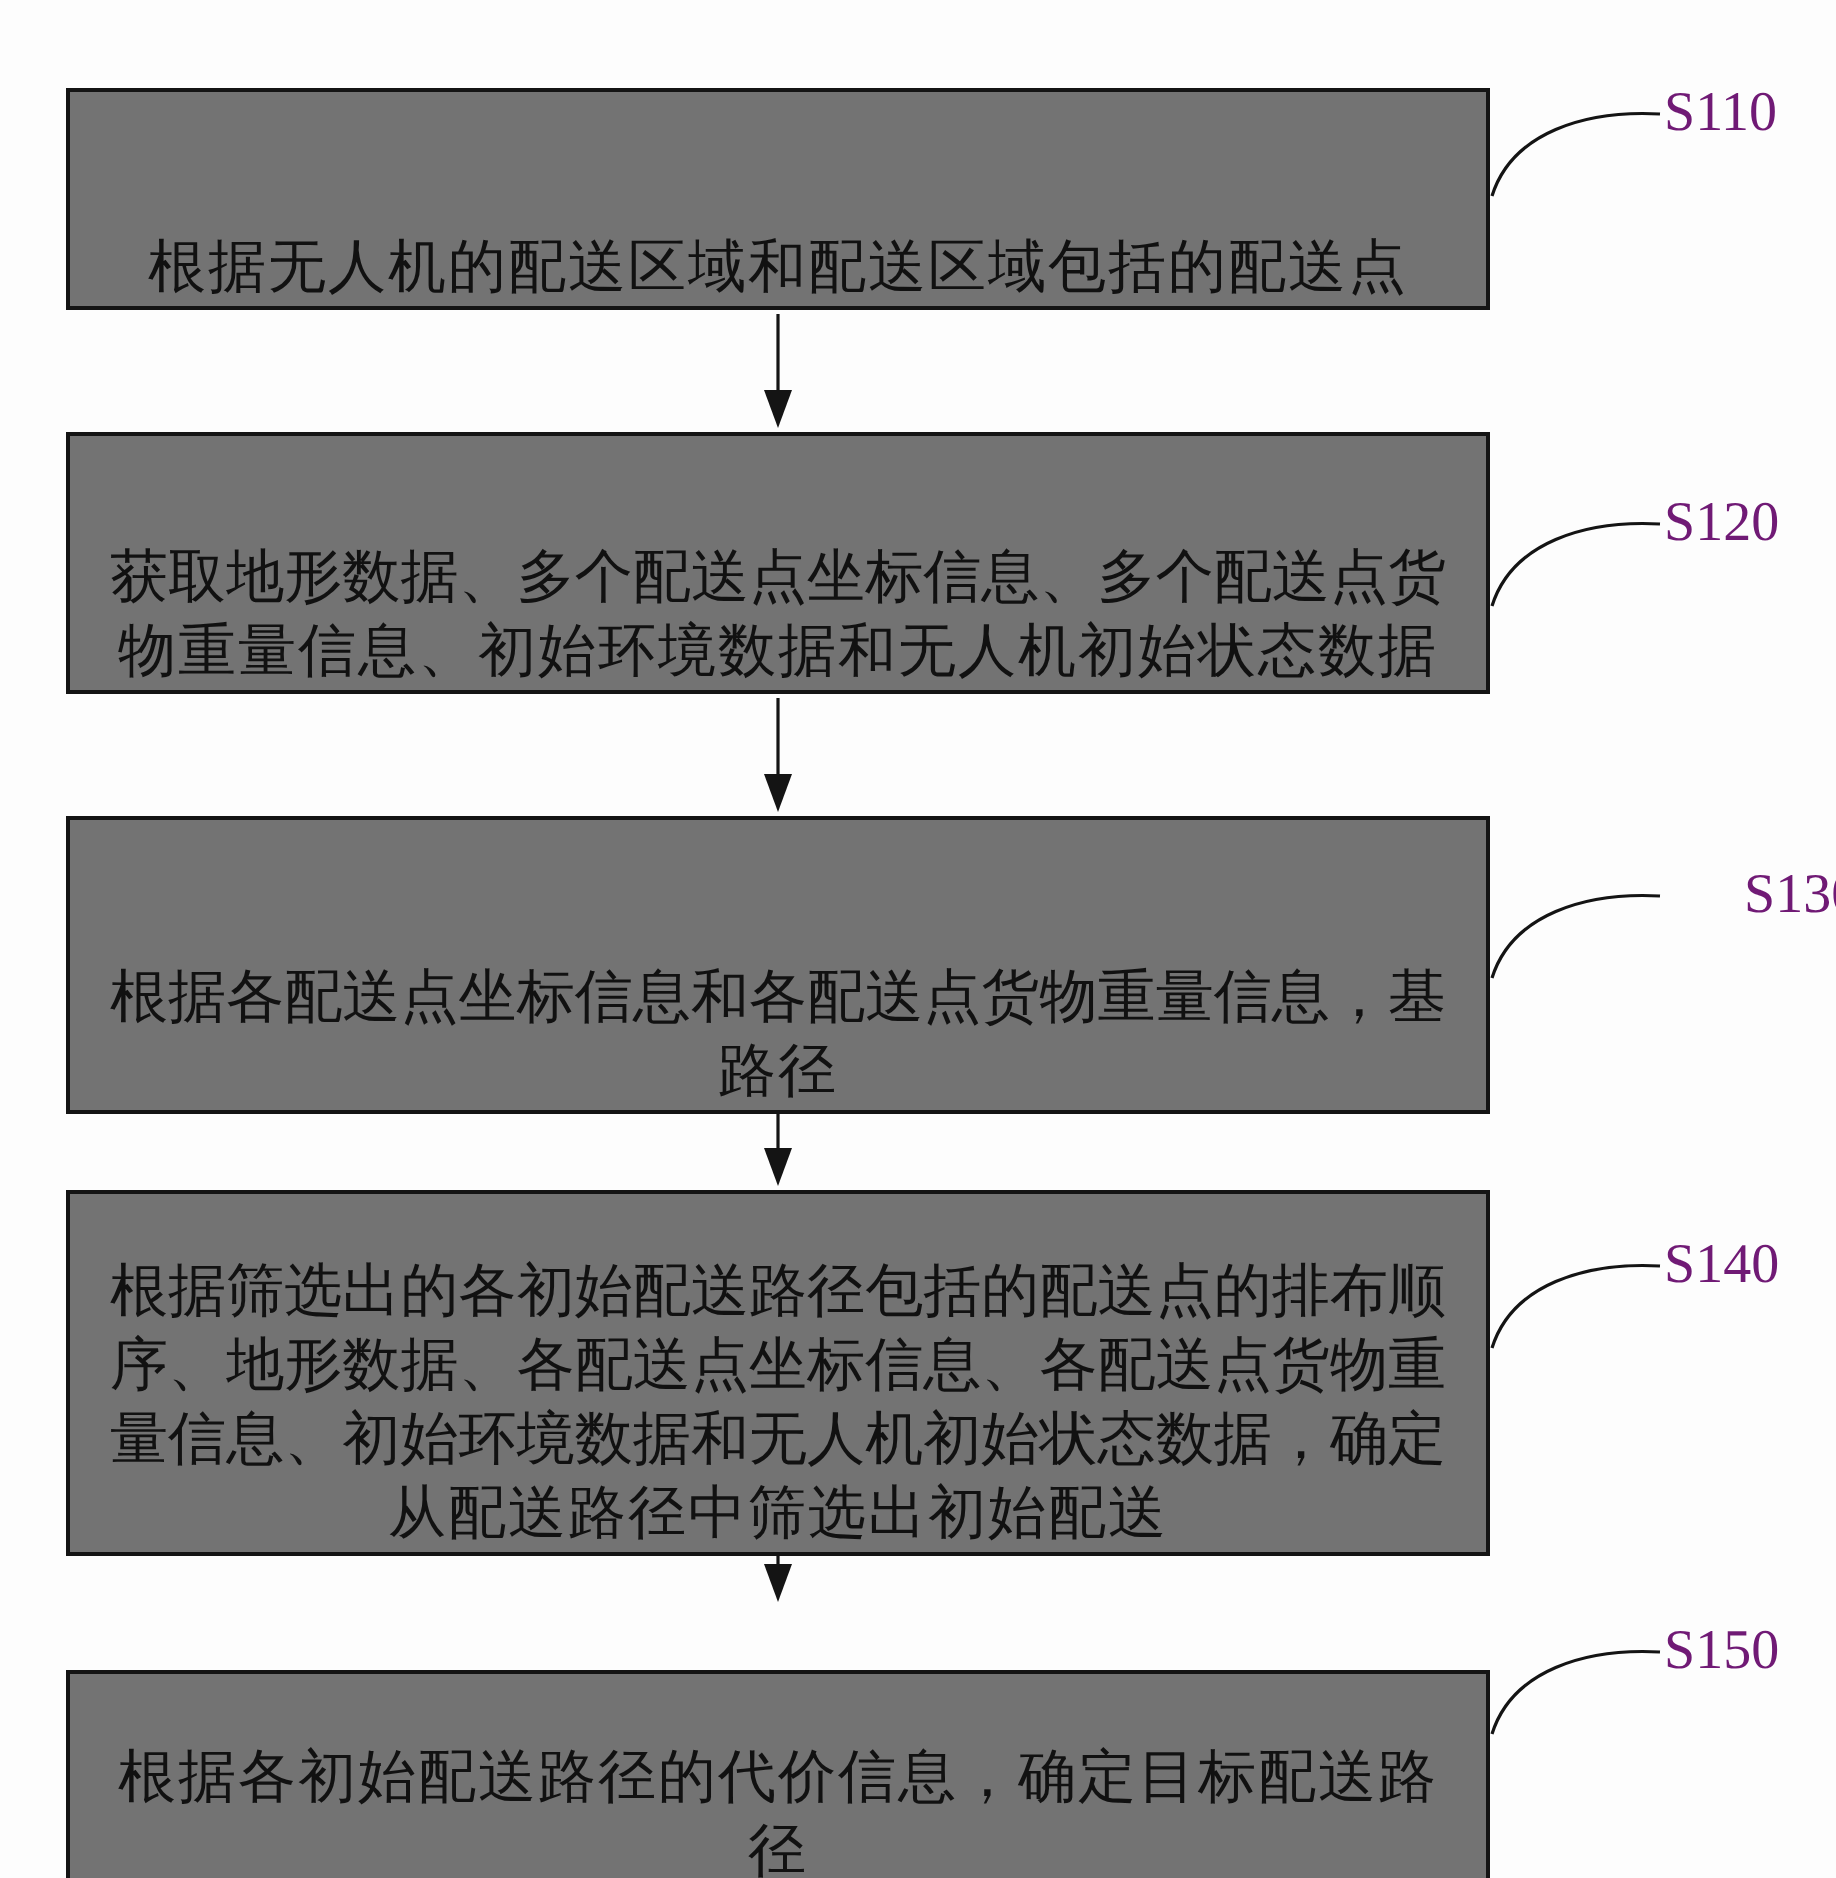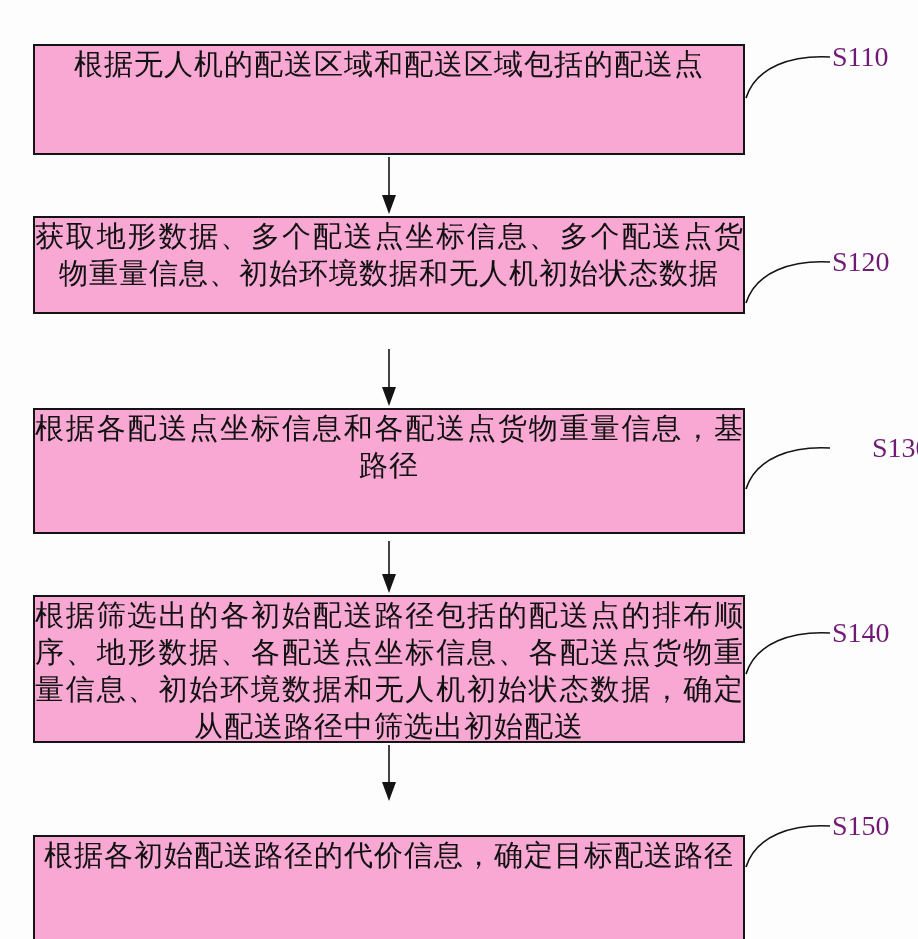--- a/index.html
+++ b/index.html
@@ -15,25 +15,25 @@
     font-family: "Liberation Serif", serif;
     color: #111111;
     overflow: hidden;
   }
   .flow-box {
     position: absolute;
     left: 33px;
     width: 712px;
     box-sizing: border-box;
     border: 2px solid #141414;
-    background: #f9a8d4;
+    background: #737373;
     display: flex;
     flex-direction: column;
-    justify-content: flex-start;
-    padding: 0 0;
+    justify-content: flex-end;
+    padding: 0 20px;
   }
   .step-line {
     font-size: 29px;
     line-height: 37px;
     white-space: normal;
   }
   .line-full {
     text-align: justify;
     text-align-last: justify;
   }
@@ -98,31 +98,31 @@
     <path class="connector" d="M 830 262 C 793 260, 756 271, 746 303"></path>
     <path class="connector" d="M 830 448 C 793 446, 756 457, 746 489"></path>
     <path class="connector" d="M 830 633 C 793 631, 756 642, 746 674"></path>
     <path class="connector" d="M 830 826 C 793 824, 756 835, 746 867"></path>
   </svg>
 
   <div class="flow-box" style="top:44px;  height:111px;">
     <div class="step-line line-last">根据无人机的配送区域和配送区域包括的配送点</div>
   </div>
 
-  <div class="flow-box" style="top:216px; height:98px;">
+  <div class="flow-box" style="top:216px; height:131px;">
     <div class="step-line line-full">获取地形数据、多个配送点坐标信息、多个配送点货</div>
     <div class="step-line line-last">物重量信息、初始环境数据和无人机初始状态数据</div>
   </div>
 
-  <div class="flow-box" style="top:408px; height:126px;">
+  <div class="flow-box" style="top:408px; height:149px;">
     <div class="step-line line-full">根据各配送点坐标信息和各配送点货物重量信息，基</div>
     <div class="step-line line-last">路径</div>
   </div>
 
-  <div class="flow-box" style="top:595px; height:148px;">
+  <div class="flow-box" style="top:595px; height:183px;">
     <div class="step-line line-full">根据筛选出的各初始配送路径包括的配送点的排布顺</div>
     <div class="step-line line-full">序、地形数据、各配送点坐标信息、各配送点货物重</div>
     <div class="step-line line-full">量信息、初始环境数据和无人机初始状态数据，确定</div>
     <div class="step-line line-last">从配送路径中筛选出初始配送</div>
   </div>
 
   <div class="flow-box" style="top:803px; height:112px;margin-top:32px;">
     <div class="step-line line-last">根据各初始配送路径的代价信息，确定目标配送路径</div>
   </div>
 

